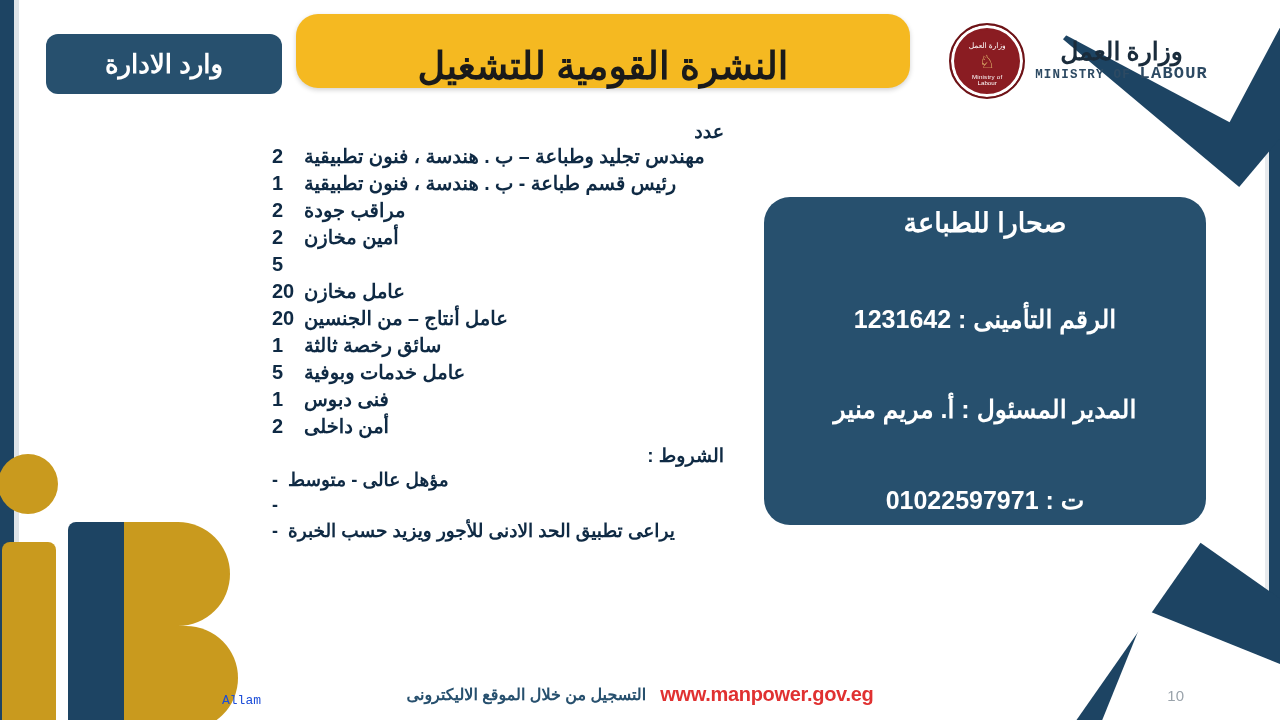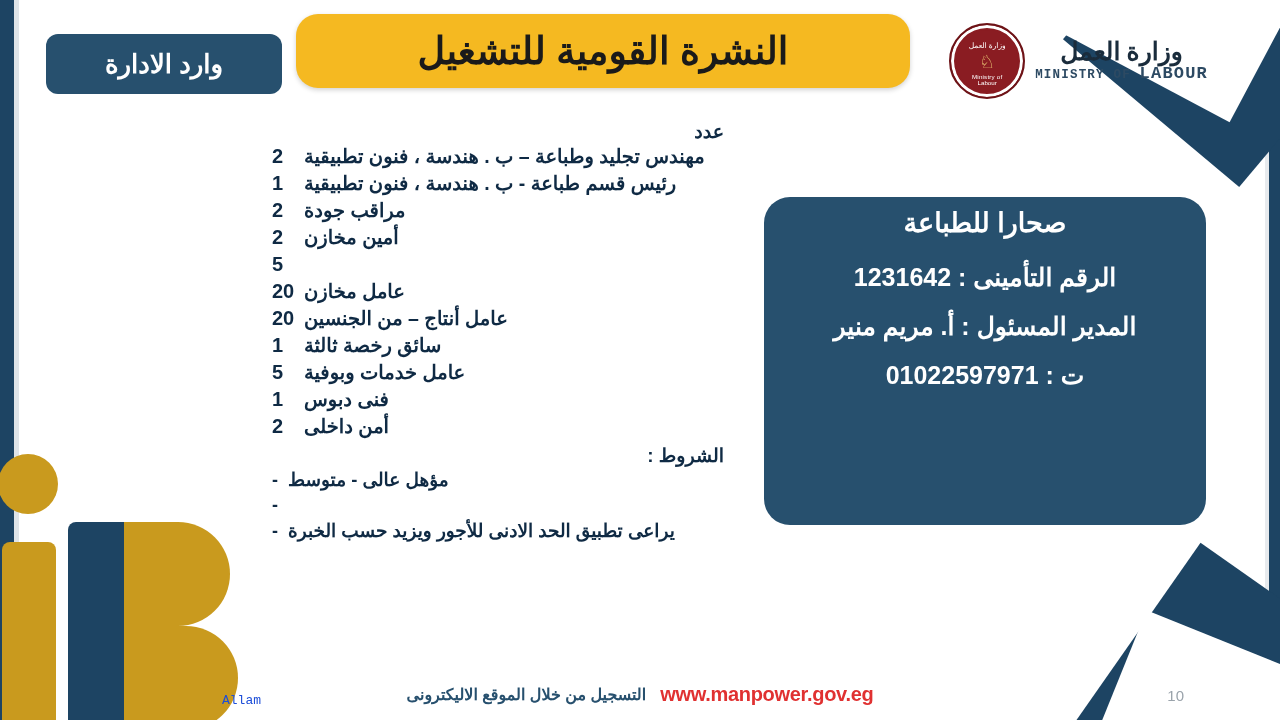--- a/index.html
+++ b/index.html
@@ -62,21 +62,21 @@
     pointer-events: none;
   }
 
   
   .title-card {
     position: absolute; left: 296px; top: 14px;
     width: 614px; height: 74px;
     background: #f5b921;
     border-radius: 22px;
     box-shadow: 0 2px 5px rgba(0,0,0,0.18);
-    display: flex; align-items: center; justify-content: center;
+    display: flex; align-items: flex-end; justify-content: center;
   }
   .title-card span {
     font-size: 38px; font-weight: bold; color: #1a1a1a;
     letter-spacing: 0px;
   }
   .inbox-card {
     position: absolute; left: 46px; top: 34px;
     width: 236px; height: 60px;
     background: #27506e;
     border-radius: 12px 12px 12px 12px;
@@ -152,22 +152,22 @@
   .cond-row .txt { font-size: 18.5px; color: #0f2a44; font-weight: bold; }
   .cond-row .dash { font-size: 18px; color: #0f2a44; font-weight: bold; }
 
   
   .emp-card {
     position: absolute; left: 764px; top: 197px;
     width: 442px; height: 328px;
     background: #27506e;
     border-radius: 26px;
     display: flex; flex-direction: column;
-    align-items: center; justify-content: flex-start;
-    gap: 20px;
+    align-items: center; justify-content: space-between;
+    gap: 9px;
     padding: 10px 18px;
   }
   .emp-card .line {
     color: #ffffff; font-size: 25px; font-weight: bold;
     text-align: center; direction: rtl; white-space: nowrap;
   }
   .emp-card .name { font-size: 27px; margin-bottom: 4px; }
 
   
   .footer {

